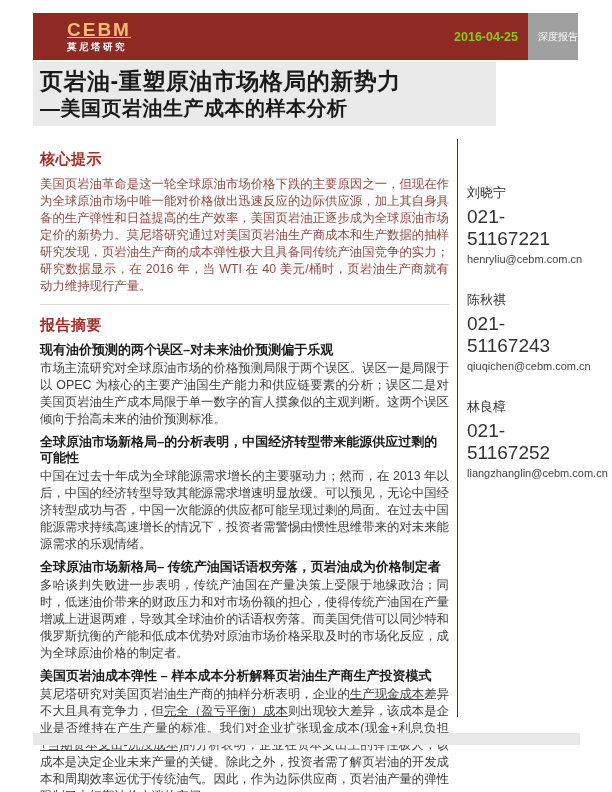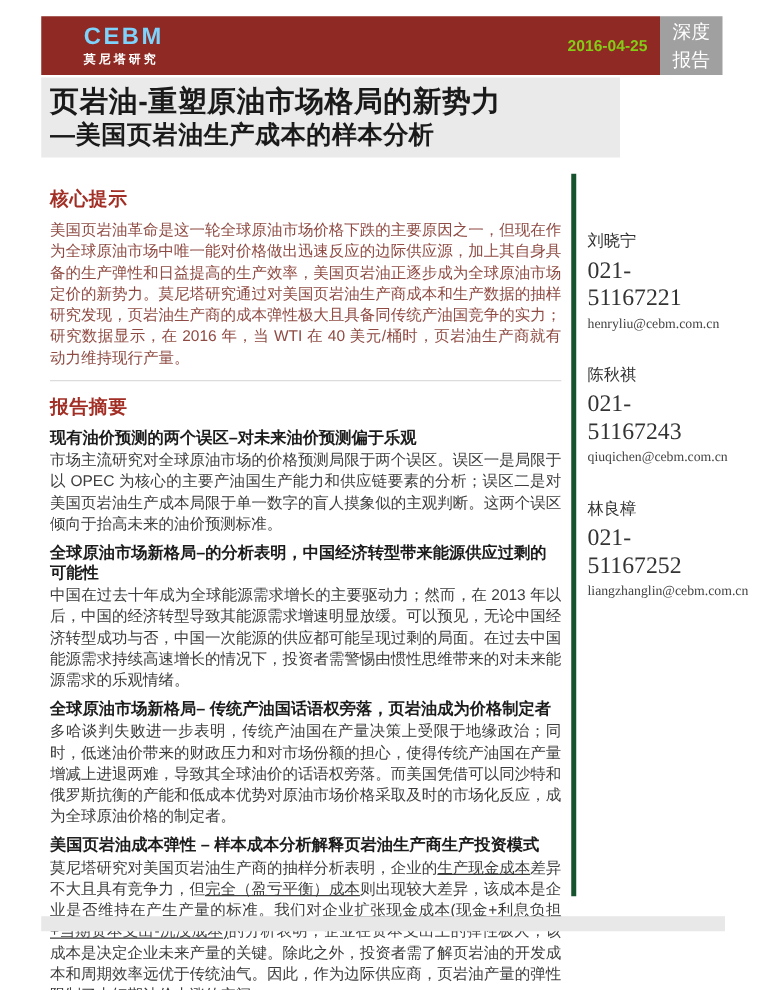--- a/index.html
+++ b/index.html
@@ -9,40 +9,40 @@
     font-family:"Liberation Sans", sans-serif; overflow:hidden;
   }
   
   .band { position:absolute; left:33px; top:13px; display:flex; }
   .band-red {
     width:495px; height:47px; background:#8E2A23;
     display:flex; justify-content:space-between; align-items:center;
     padding:0 10px 0 34px;
   }
   .logo { display:flex; flex-direction:column; justify-content:center; }
-  .logo-main { color:#7dd3fc; font-weight:bold; font-size:19px; letter-spacing:2px; line-height:1; }
+  .logo-main { color:#fdba74; font-weight:bold; font-size:19px; letter-spacing:2px; line-height:1;text-decoration:underline; }
   .logo-sub  { color:#fff; font-weight:bold; font-size:9.5px; letter-spacing:2.5px; margin-top:2px; }
   .date { color:#84cc16; font-weight:bold; font-size:12.5px; }
   .badge {
-    width:50px; height:47px; background:#A0A0A0; color:#fff; font-size:15px;
-    display:flex; flex-direction:column; justify-content:flex-end; align-items:center;
+    width:50px; height:47px; background:#A0A0A0; color:#fff; font-size:10px;
+    display:flex; flex-direction:row; justify-content:flex-end; align-items:center;
     line-height:1.55;
   }
   
   .titleband {
     position:absolute; left:33px; top:62px; width:463px; height:64px;
     background:#EAEAEA; padding:5px 0 0 7px;
   }
   .t1 { font-size:23px; font-weight:bold; color:#1A1A1A; line-height:1.25; letter-spacing:0.5px; }
   .t2 { font-size:20px; font-weight:bold; color:#1A1A1A; line-height:1.25; letter-spacing:0.5px; }
   
   .content { position:absolute; left:33px; top:139px; width:547px; display:flex; align-items:stretch; }
   .main { width:424px; padding:0 8px 0 7px; }
   .sidebar {
-    width:123px; border-left:4px solid #14532d; padding:45px 0 0 9px; height:578px;font-family:Liberation Serif, serif;
+    width:123px; border-left:1px solid #14532d; padding:45px 0 0 9px; height:578px;
   }
   .redhead { color:#A22F26; font-size:15px; font-weight:bold; margin:11px 0 7px; letter-spacing:0.5px; }
   .body { font-size:12.4px; line-height:17px; text-align:justify; }
   .corebody { color:#8F4B43; }
   .body2 { color:#3D3D3D; }
   .subhead { font-size:13px; color:#1C1C1C; font-weight:bold; margin:6px 0 2px; line-height:16px; }
   .hr { border-bottom:1px solid #DCDCDC; margin:9px 0 1px; }
   .contact { margin-bottom:26px; }
   .cname  { font-size:13px;   color:#333; margin-bottom:4px; }
   .cphone { font-size:19px; color:#333; margin-bottom:3px; }

